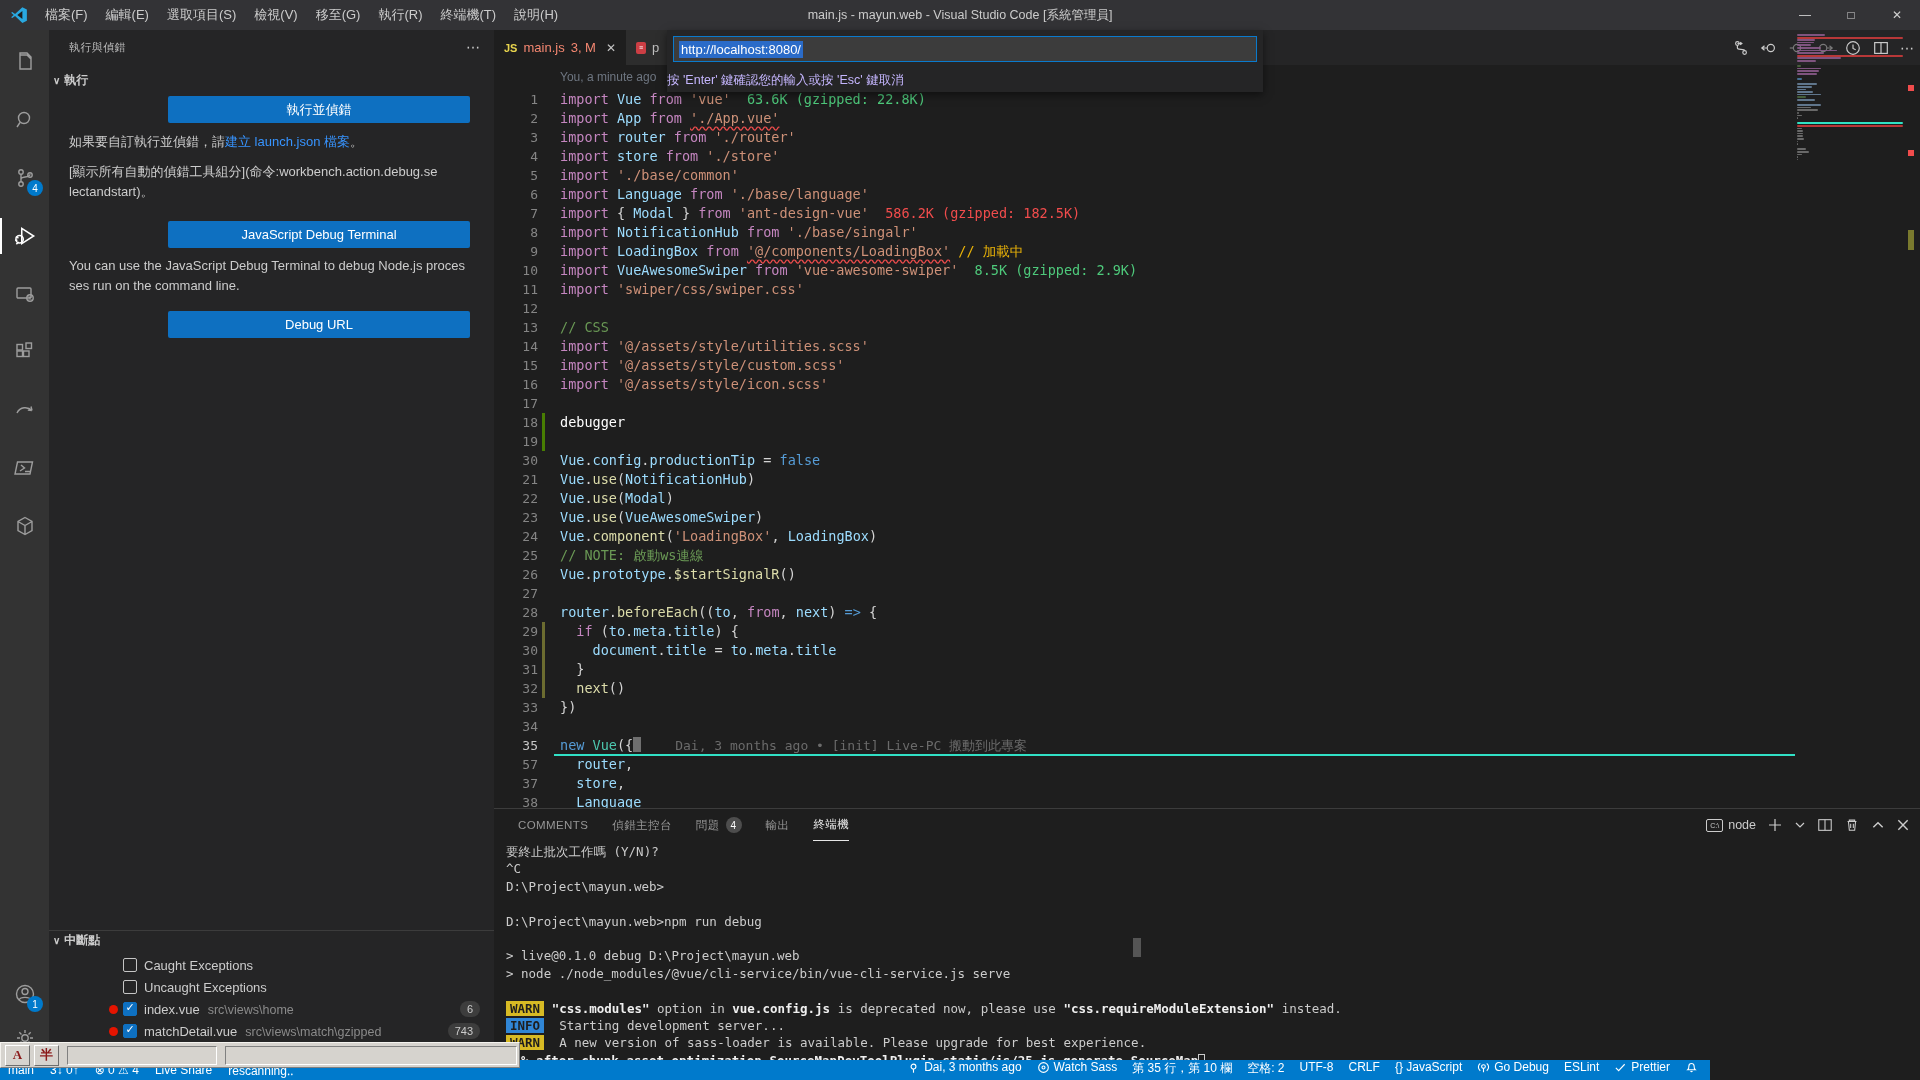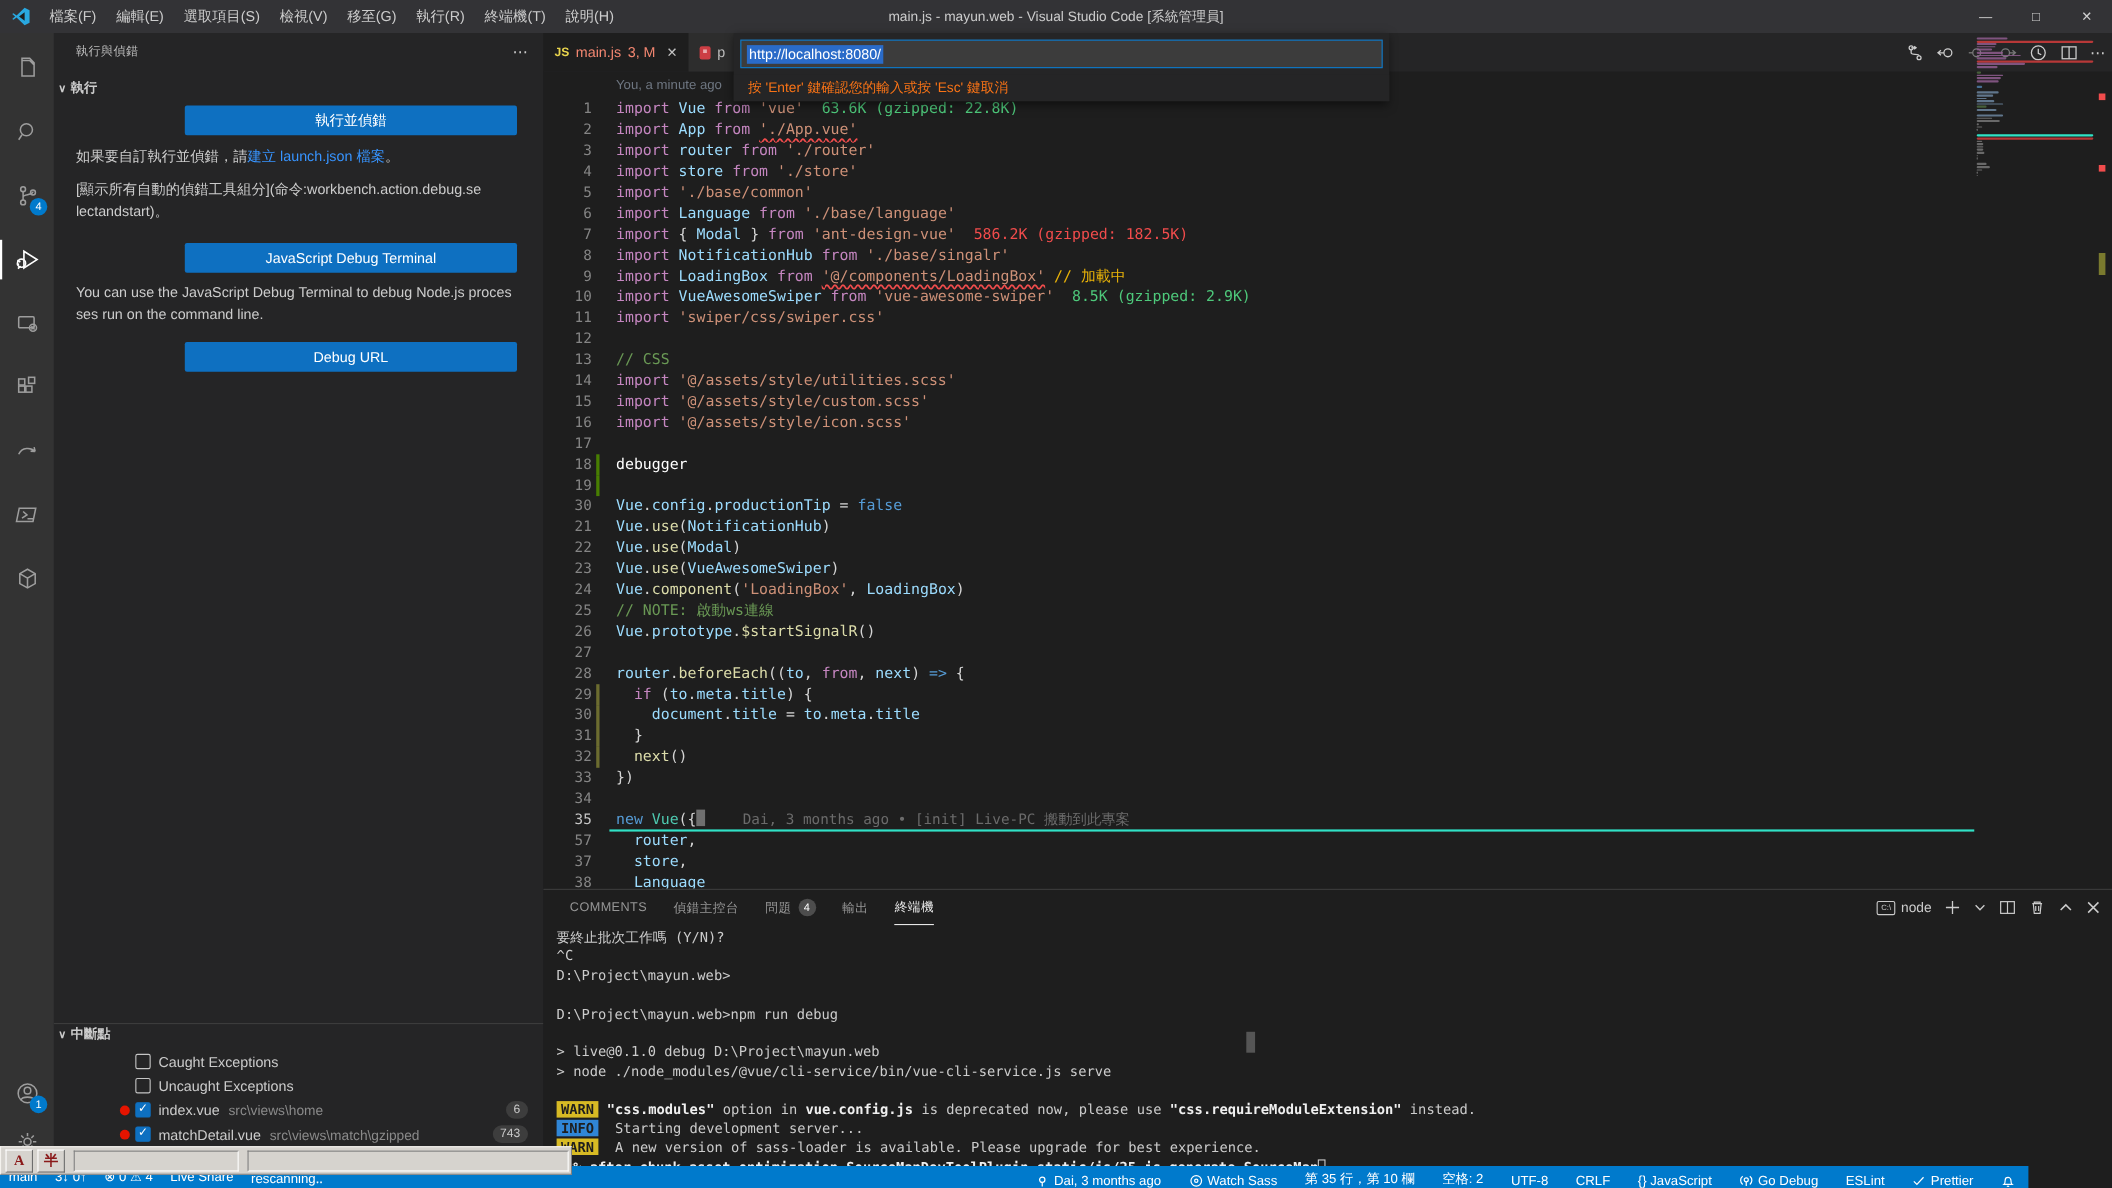--- a/index.html
+++ b/index.html
@@ -79,21 +79,21 @@
   .mm-row{position:absolute;left:2px;border-radius:1px}
   #ruler{position:absolute;left:1414px;top:0;width:8px;height:778px}
   .ruler-mark{position:absolute;left:0;width:6px}
 
   
   #quickinput{position:absolute;left:667px;top:30px;width:596px;background:#252526;
     box-shadow:0 3px 8px rgba(0,0,0,.5);z-index:30}
   #qi-input{margin:6px;height:26px;background:#3c3c3c;border:1.3px solid #0a7acc;display:flex;align-items:center;
     padding-left:5px;font-size:13px;color:#ffffff}
   #qi-input .sel{background:#2a6bc8;padding:1px 2px}
-  #qi-hint{height:24px;line-height:24px;padding-left:13px;font-size:12.5px;color:#f97316;background:#252526}
+  #qi-hint{height:24px;line-height:24px;padding-left:0;font-size:12.5px;color:#c4b5fd;background:#252526}
 
   
   #panel{position:absolute;left:494px;top:808px;width:1426px;height:252px;background:#1e1e1e;border-top:1px solid #3c3c3c}
   #panel-tabs{position:absolute;left:24px;top:0;height:32px;display:flex;gap:24px;align-items:center}
   .ptab{font-size:11.5px;letter-spacing:.4px;color:#969696;height:32px;display:flex;align-items:center;gap:6px}
   .ptab.active{color:#e7e7e7;border-bottom:1.5px solid #e7e7e7}
   .ptab-badge{background:#4d4d4d;color:#fff;border-radius:50%;width:16px;height:16px;font-size:10px;
     display:flex;align-items:center;justify-content:center}
   #panel-actions{position:absolute;right:10px;top:0;height:32px;display:flex;align-items:center;gap:11px;color:#cccccc;font-size:13px}
   #panel-actions svg{stroke:#cccccc;fill:none;stroke-width:1.2}
@@ -104,23 +104,23 @@
     font-family:"DejaVu Sans Mono","Liberation Mono",monospace;font-size:12.5px;color:#cccccc}
   .trow{height:17.4px;line-height:17.4px;white-space:pre}
   .tseg.w{color:#efefef;font-weight:bold}
   .tbadge{padding:0 4px;font-weight:bold;color:#1e1e1e}
   .tbadge.W{background:#d7ba24}
   .tbadge.I{background:#3086d6}
   .tcur{display:inline-block;width:7px;height:13px;border:1px solid #cccccc;vertical-align:-2px}
   #term-thumb{position:absolute;left:639px;top:129px;width:8px;height:19px;background:#555555}
 
   
-  #statusbar{position:absolute;left:0;top:1060px;width:1844px;height:20px;background:#007acc;color:#ffffff;font-size:12px}
+  #statusbar{position:absolute;left:0;top:1060px;width:1710px;height:20px;background:#007acc;color:#ffffff;font-size:12px}
   #sb-left{position:absolute;left:8px;top:0;height:20px;display:flex;gap:16px;align-items:center}
-  #sb-right{position:absolute;right:8px;top:0;height:20px;display:flex;gap:25px;align-items:flex-end}
+  #sb-right{position:absolute;right:8px;top:0;height:20px;display:flex;gap:15px;align-items:flex-start}
   .st-item{display:flex;align-items:center;gap:4px;white-space:nowrap}
   .st-item svg{stroke:#ffffff;fill:none;stroke-width:1.2}
 
   
   #imebar{position:absolute;left:0;top:1042px;width:520px;height:26px;background:#d6d3ce;
     border:1px solid #f4f2ee;border-right-color:#808080;border-bottom-color:#808080;display:flex;align-items:center;z-index:40}
   .ime-btn{width:25px;height:21px;margin-left:4px;background:#d6d3ce;border:1px solid #fff;
     border-right-color:#6d6d6d;border-bottom-color:#6d6d6d;color:#8b1a1a;font-weight:bold;font-size:13px;
     display:flex;align-items:center;justify-content:center;font-family:"Liberation Serif",serif}
   .ime-panel{height:19px;background:#d6d3ce;border:1px solid #808080;border-right-color:#fff;border-bottom-color:#fff;margin-left:8px}

